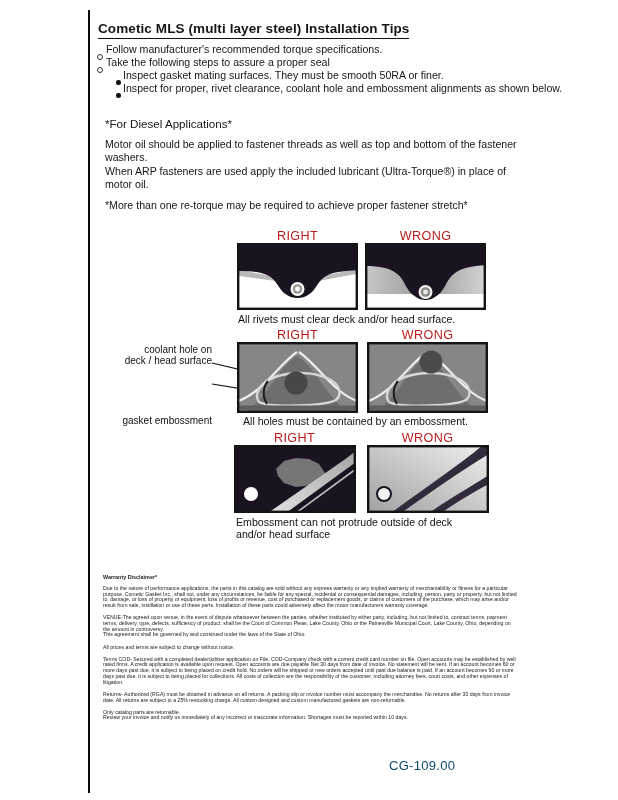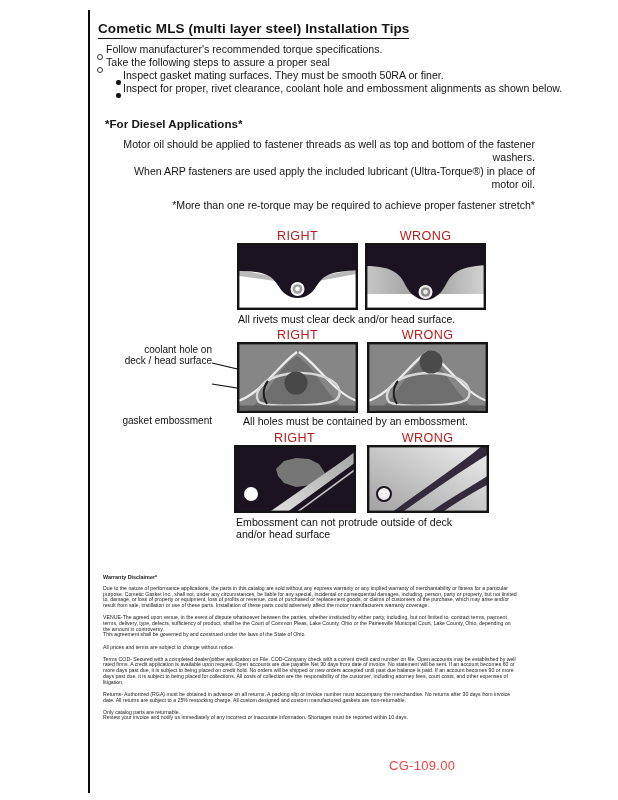--- a/index.html
+++ b/index.html
@@ -11,30 +11,30 @@
   .vrule{left:88px;top:10px;width:1.5px;height:783px;background:#0a0a0a;}
   .title{left:98px;top:21px;font-size:13.5px;font-weight:bold;letter-spacing:.1px;
          border-bottom:1.6px solid #111;padding-bottom:2px;white-space:nowrap;}
   .bullets{left:97px;top:43px;font-size:10.6px;line-height:13px;}
   .brow{display:flex;align-items:center;}
   .bico{width:9px;flex:0 0 9px;position:relative;}
   .bico .o{position:absolute;left:0;top:4px;width:4px;height:4px;border:1px solid #333;border-radius:50%;}
   .bico .f{position:absolute;left:2px;top:4.5px;width:4.5px;height:4.5px;background:#111;border-radius:50%;}
   .sub{margin-left:17px;}
   .diesel{left:105px;top:117px;font-size:10.6px;line-height:13.5px;width:430px;}
-  .diesel h2{font-size:11.6px;font-weight:bold;margin:0 0 7px 0;}
-  .diesel p{margin:0 0 7px 0;white-space:pre-line;text-align:right;}
+  .diesel h2{font-size:11.6px;font-weight:normal;margin:0 0 7px 0;}
+  .diesel p{margin:0 0 7px 0;white-space:pre-line;}
   .dg-label{width:121px;text-align:center;font-size:12.6px;letter-spacing:.4px;color:#b91c1c;}
   .caption{font-size:10.6px;line-height:12px;white-space:pre-line;color:#111;}
   .anno{font-size:10px;line-height:11px;text-align:right;width:112px;white-space:pre-line;color:#111;}
   .legal{left:103px;top:574px;width:828px;transform:scale(0.5);transform-origin:0 0;
          font-size:10.4px;line-height:11.4px;color:#222;}
   .legal h3{font-size:10.8px;font-weight:bold;margin:0 0 11px 0;}
   .legal p{margin:0 0 13px 0;white-space:pre-line;}
-  .footer-code{left:389px;top:758px;font-size:13px;color:#ef4444;letter-spacing:.3px;}
+  .footer-code{left:389px;top:758px;font-size:13px;color:#0c4a6e;letter-spacing:.3px;}
   svg{display:block;}
 </style>
 </head>
 <body>
 
 <div class="abs vrule"></div>
 
 <div class="abs title">Cometic MLS (multi layer steel) Installation Tips</div>
 
 <div class="abs bullets">

